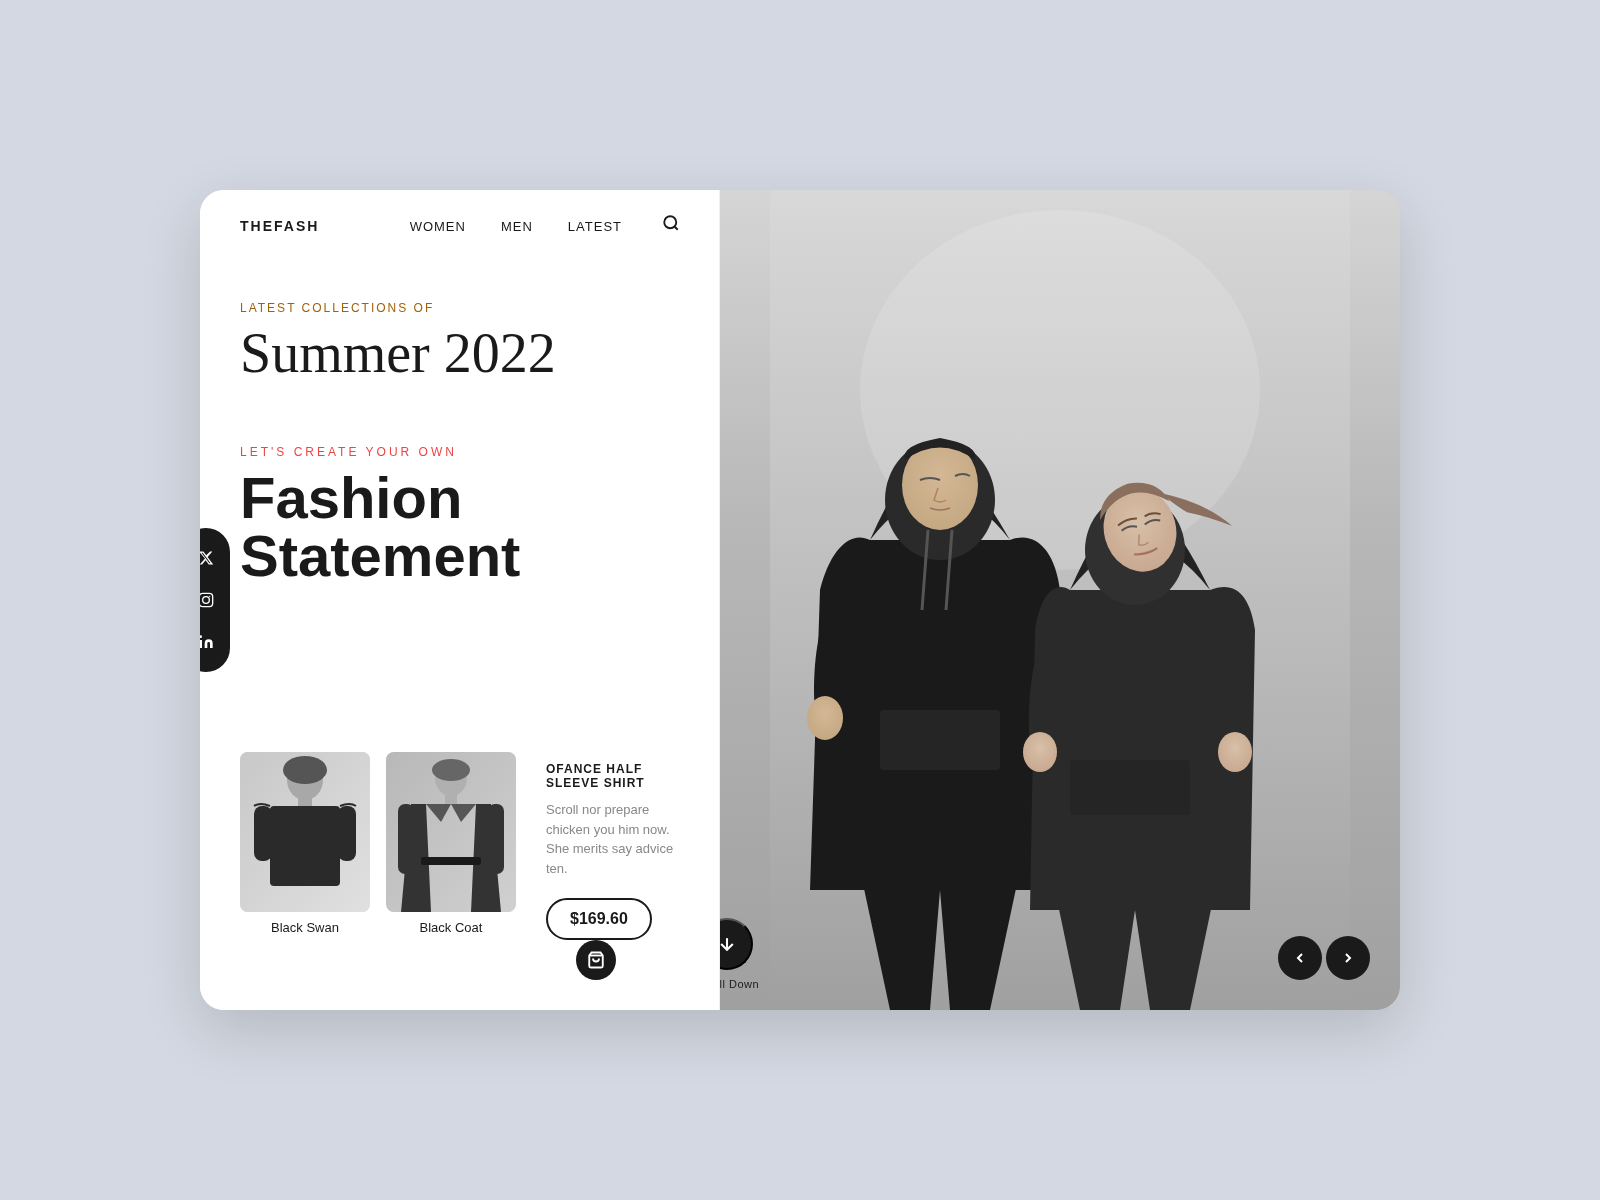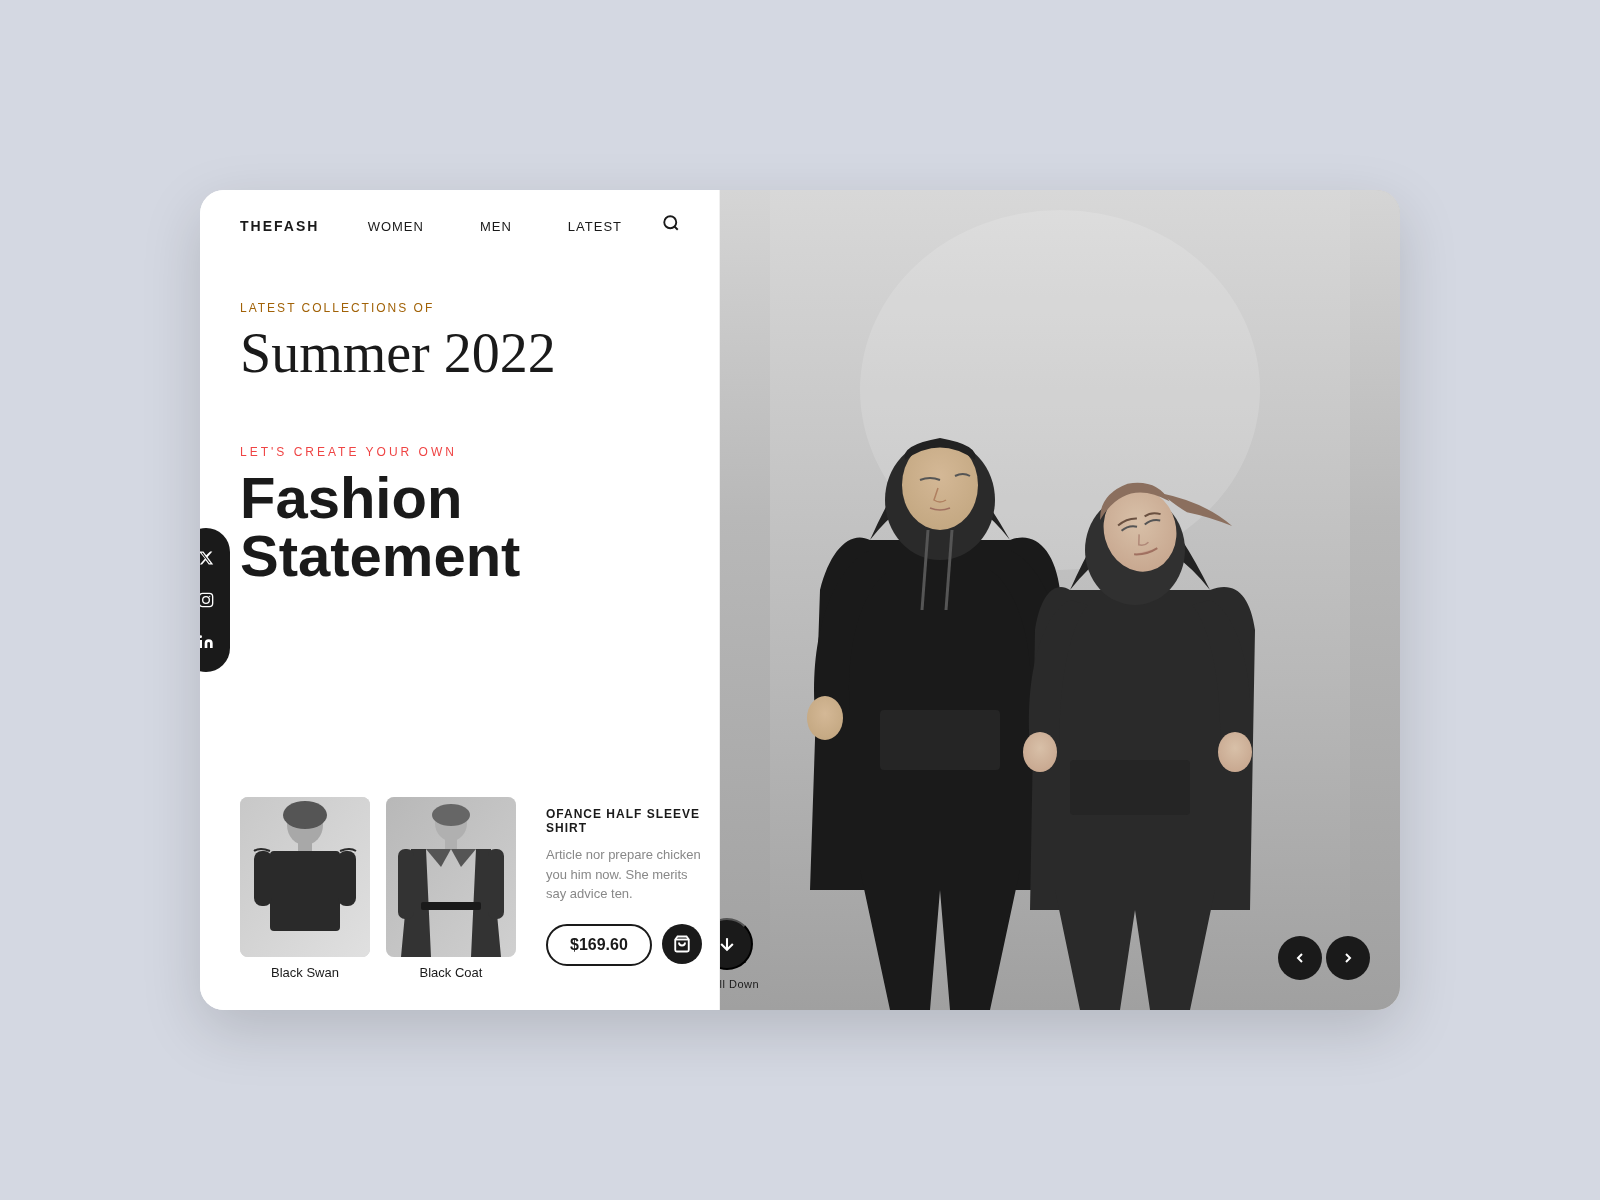--- a/index.html
+++ b/index.html
@@ -71,21 +71,21 @@
     .brand {
       font-size: 14px;
       font-weight: 700;
       letter-spacing: 2px;
       color: #1a1a1a;
       margin-right: auto;
     }
 
     .nav-links {
       display: flex;
-      gap: 56px;
+      gap: 35px;
       list-style: none;
     }
 
     .nav-links a {
       text-decoration: none;
       color: #1a1a1a;
       font-size: 13px;
       letter-spacing: 1px;
       font-weight: 500;
     }
@@ -196,22 +196,24 @@
     .product-detail-desc {
       font-size: 13px;
       color: #888;
       line-height: 1.5;
       margin-bottom: 20px;
       max-width: 220px;
     }
 
     .price-btn {
       display: flex;
-      gap: 16px;
+      align-items: center;
+      gap: 0;
       width: fit-content;
+      flex-direction: column;
     }
 
     .price-tag {
       border: 2px solid #1a1a1a;
       border-radius: 30px;
       padding: 10px 22px;
       font-size: 16px;
       font-weight: 600;
       color: #1a1a1a;
       background: white;
@@ -433,21 +435,21 @@
               <rect x="12" y="52" width="16" height="70" rx="7" fill="#333"></rect>
               <rect x="102" y="52" width="16" height="70" rx="7" fill="#333"></rect>
             </svg>
           </div>
           <div class="product-name">Black Coat</div>
         </div>
       </div>
 
       <div class="product-detail">
         <div class="product-detail-name">OFANCE HALF SLEEVE SHIRT</div>
-        <div class="product-detail-desc">Article nor prepare chicken you him now. She merits say advice ten.</div>
+        <div class="product-detail-desc">Scroll nor prepare chicken you him now. She merits say advice ten.</div>
         <div class="price-btn">
           <div class="price-tag">$169.60</div>
           <button class="cart-btn">
             <svg width="18" height="18" viewBox="0 0 24 24" fill="none" stroke="white" stroke-width="2.5">
               <path d="M6 2L3 6v14a2 2 0 0 0 2 2h14a2 2 0 0 0 2-2V6l-3-4z"></path>
               <line x1="3" y1="6" x2="21" y2="6"></line>
               <path d="M16 10a4 4 0 0 1-8 0"></path>
             </svg>
           </button>
         </div>

